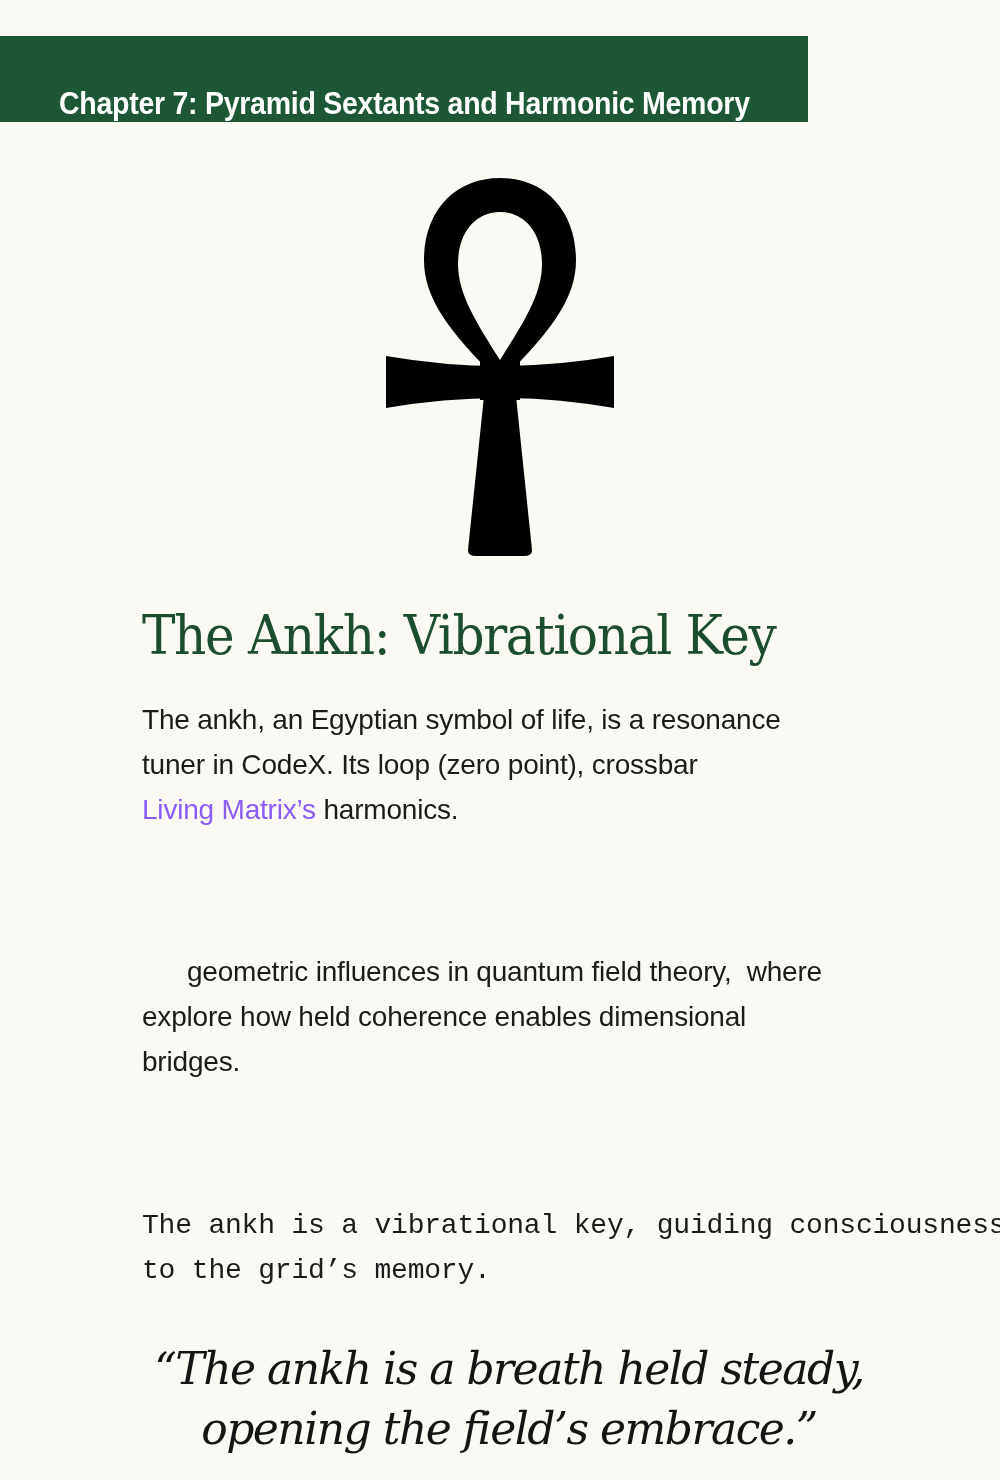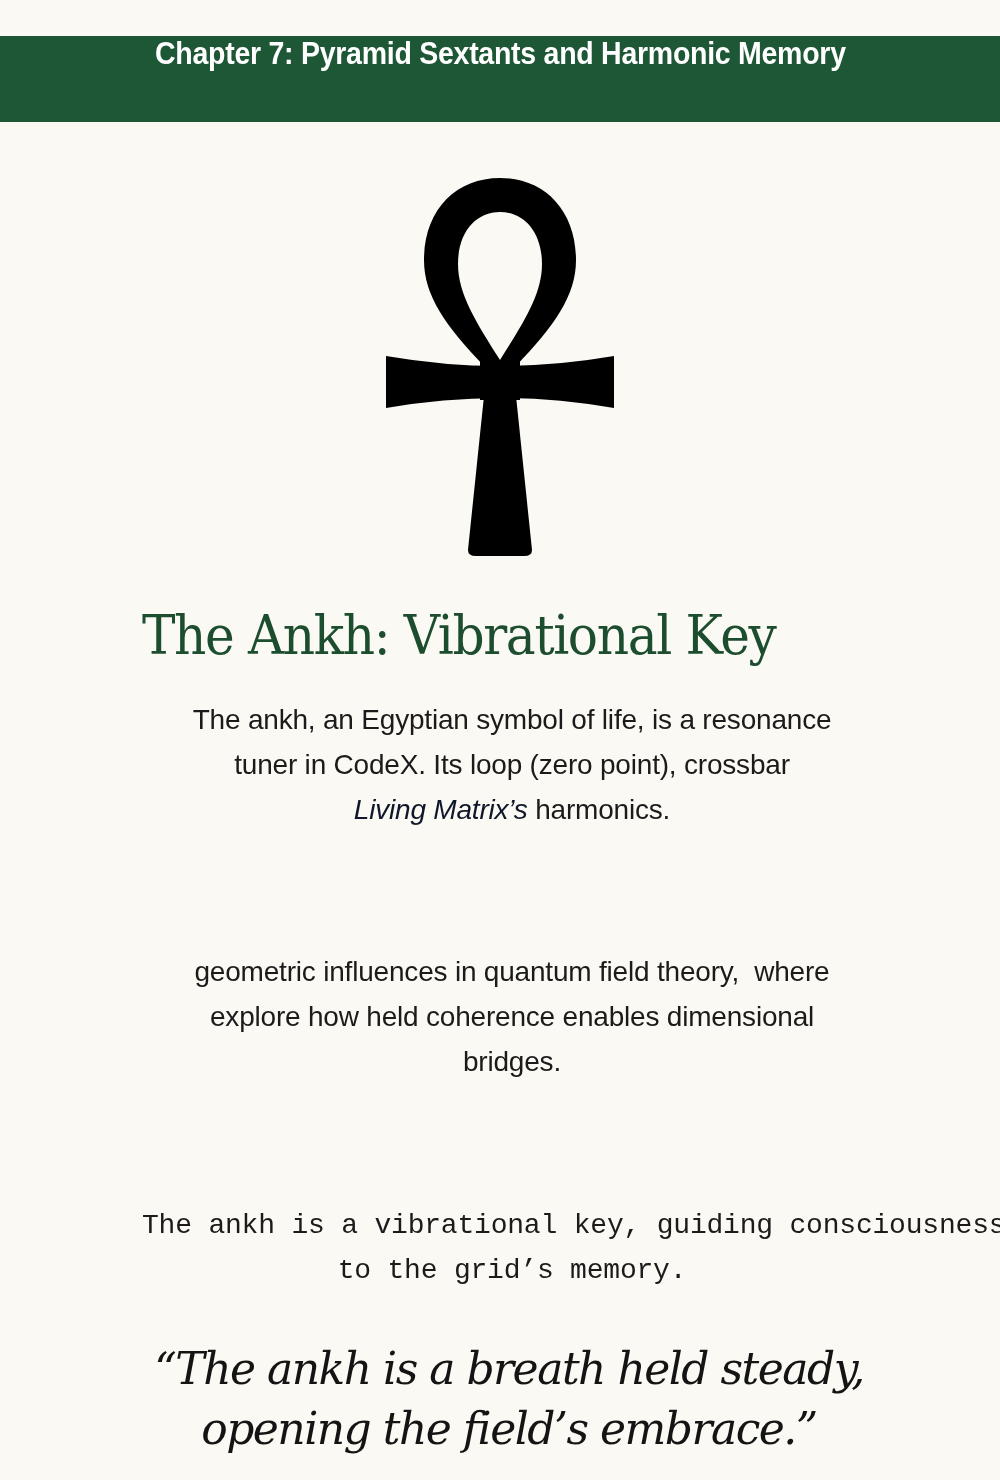--- a/index.html
+++ b/index.html
@@ -11,25 +11,25 @@
       height: 1480px;
       background: #fbf9f3;
       position: relative;
       overflow: hidden;
       font-family: "Liberation Sans", sans-serif;
     }
     .chapter-bar {
       position: absolute;
       top: 36px;
       left: 0;
-      width: 1000px;
+      width: 808px;
       height: 86px;
       background: #1e5736;
       display: flex;
-      align-items: flex-start;
+      align-items: flex-end;
       justify-content: center;
     }
     .chapter-title {
       color: #ffffff;
       font-family: "Liberation Sans", sans-serif;
       font-size: 31px;
       font-weight: bold;
       letter-spacing: -0.3px;
       transform: scaleX(0.92);
       white-space: nowrap;
@@ -63,29 +63,27 @@
     .body-text {
       position: absolute;
       left: 142px;
       width: 740px;
       margin: 0;
       font-family: "Liberation Sans", sans-serif;
       font-size: 28px;
       line-height: 45px;
       color: #1b1b1b;
       letter-spacing: -0.2px;
-      text-align: center;
     }
     .p1 { top: 697px; }
     .p2 { top: 949px; }
     .p3 { top: 1203px; font-family: Liberation Mono, monospace; }
     .body-text .line { display: block; white-space: nowrap; }
     .em-green {
-      font-style: italic;
-      color: #0f172a;
+      color: #8b5cf6;
     }
     .pull-quote {
       position: absolute;
       top: 1330px;
       left: 0;
       width: 1000px;
       margin: 9px;
       text-align: center;
       font-family: "DejaVu Serif", serif;
       font-style: italic;
@@ -139,21 +137,21 @@
 
 <h1 class="section-heading">The Ankh: Vibrational Key</h1>
 
 <p class="body-text p1">
   <span class="line">The ankh, an Egyptian symbol of life, is a resonance</span>
   <span class="line">tuner in CodeX. Its loop (zero point), crossbar</span>
   <span class="line"><span class="em-green">Living Matrix’s</span><span> harmonics.</span></span>
 </p>
 
 <p class="body-text p2">
-  <span class="line" style="white-space: pre;">geometric influences in quantum field theory,  where</span>
+  <span class="line" style="white-space: pre; margin-left: 45px;">geometric influences in quantum field theory,  where</span>
   <span class="line">explore how held coherence enables dimensional</span>
   <span class="line">bridges.</span>
 </p>
 
 <p class="body-text p3">
   <span class="line">The ankh is a vibrational key, guiding consciousness</span>
   <span class="line">to the grid’s memory.</span>
 </p>
 
 <blockquote class="pull-quote">

